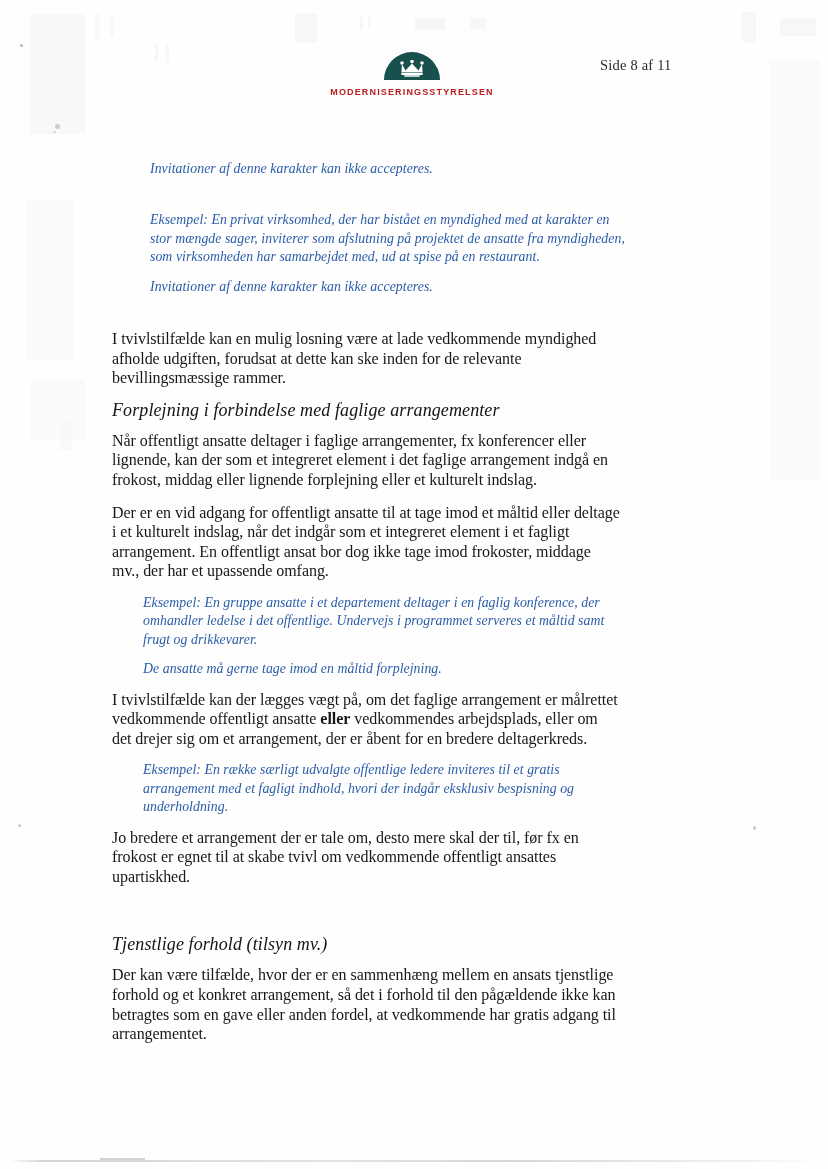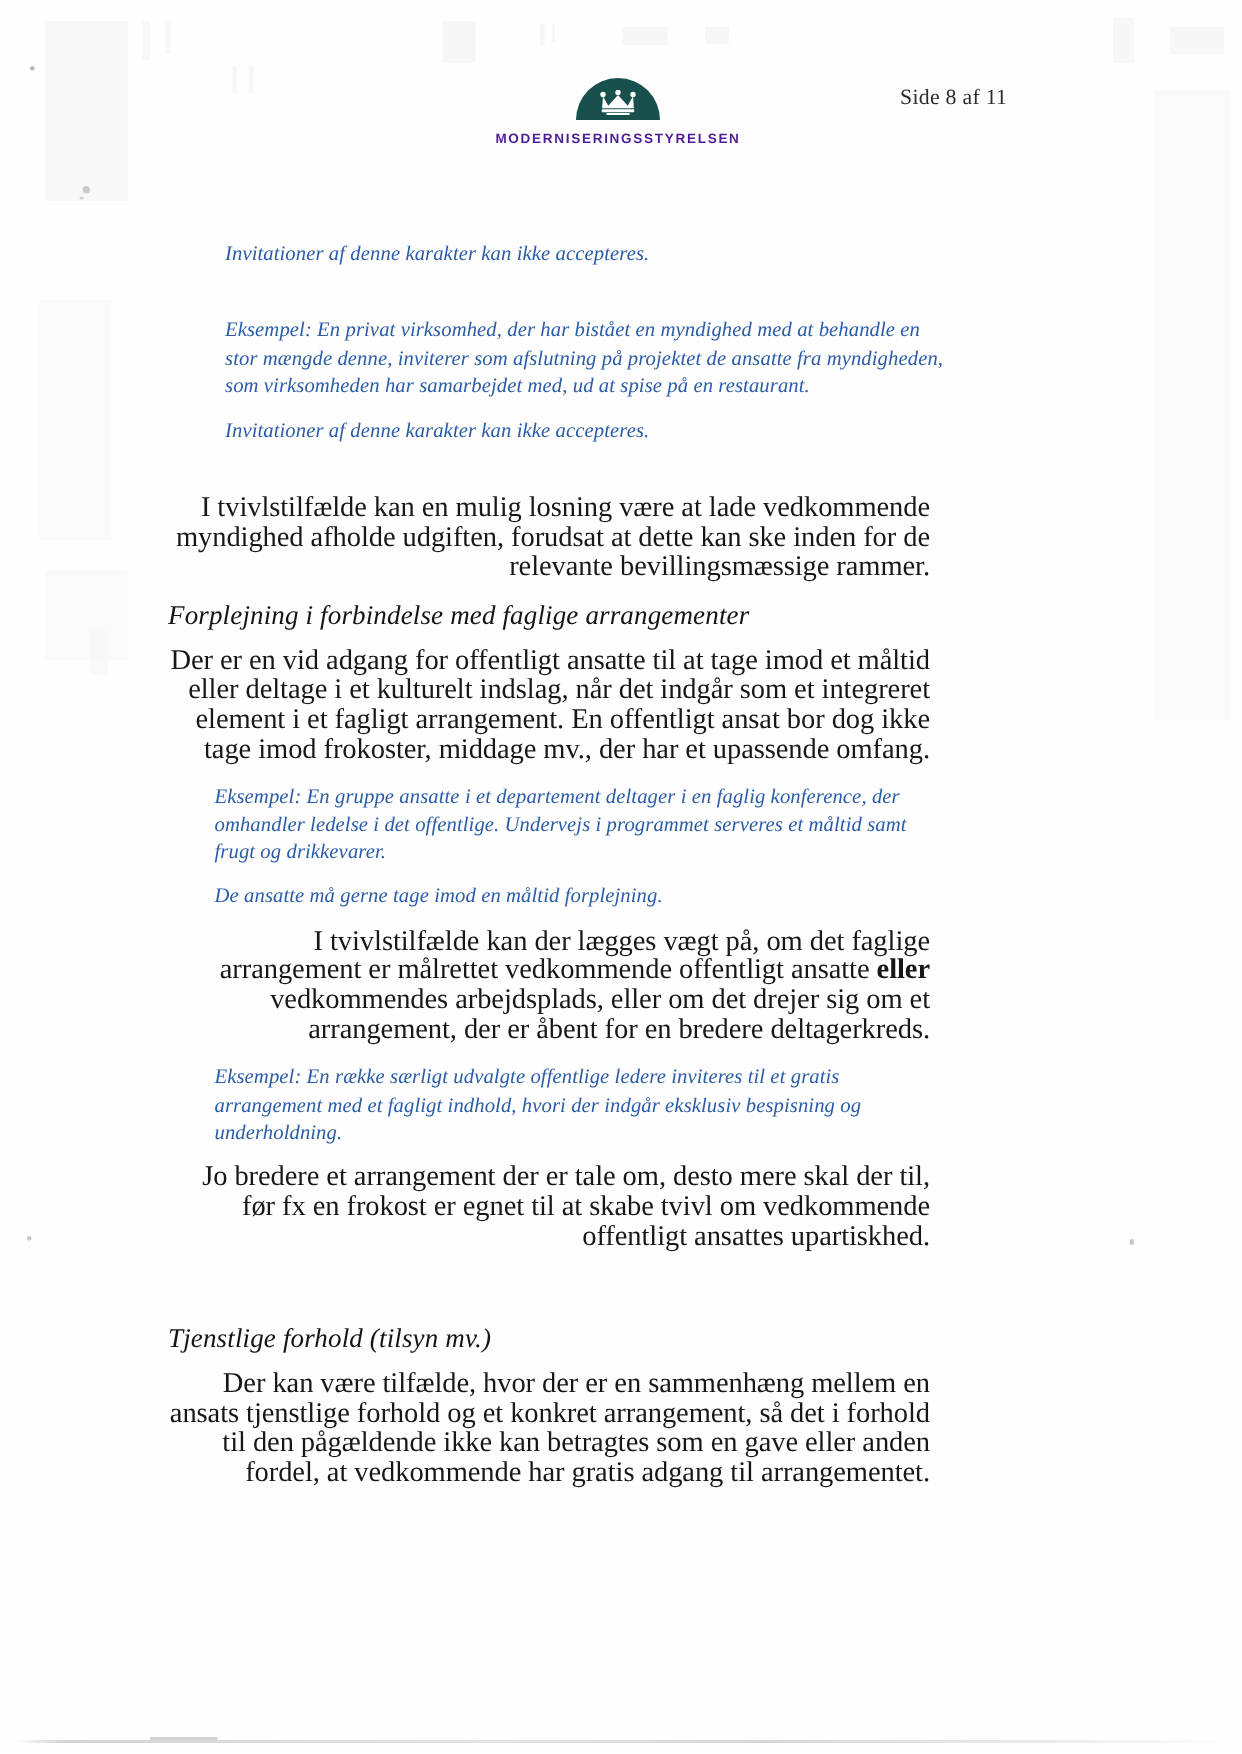--- a/index.html
+++ b/index.html
@@ -115,21 +115,21 @@
     position: absolute;
     left: 50%;
     top: 8px;
     transform: translateX(-50%);
     width: 26px;
     height: 17px;
   }
   .wordmark {
     font-family: "Liberation Sans", "DejaVu Sans", sans-serif;
     font-weight: bold;
-    color: #4c1d95;
+    color: #b91c1c;
     font-size: 13.5px;
     letter-spacing: 1.15px;
     margin-top: 3px;
     white-space: nowrap;
     font-variant: small-caps;
     text-transform: lowercase;
   }
   .wordmark::first-letter { font-size: 13.5px; }
 
   .page-number {
@@ -147,25 +147,25 @@
   
   .content {
     position: absolute;
     left: 112px;
     top: 160px;
     width: 508px;
   }
   p { margin: 0; }
 
   .para {
-    font-size: 19px;
+    font-size: 16px;
     line-height: 19.6px;
     color: #171717;
     margin-bottom: 13px;
-    text-align: right;
+    text-align: left;
     letter-spacing: -0.05px;
   }
   .para .semi { font-weight: 700; }
 
   .subhead {
     font-size: 18px;
     line-height: 19px;
     font-style: italic;
     color: #141414;
     margin-bottom: 11px;
@@ -235,30 +235,31 @@
 
   <div class="page-number">Side 8 af 11</div>
 </div>
 
 <div class="content">
 
   <p class="example">Invitationer af denne karakter kan ikke accepteres.</p>
 
   <div class="spacer-md"></div>
 
-  <p class="example">Eksempel: En privat virksomhed, der har bistået en myndighed med at behandle en stor mængde denne, inviterer som afslutning på projektet de ansatte fra myndigheden, som virksomheden har samarbejdet med, ud at spise på en restaurant.</p>
+  <p class="example">Eksempel: En privat virksomhed, der har bistået en myndighed med at karakter en stor mængde sager, inviterer som afslutning på projektet de ansatte fra myndigheden, som virksomheden har samarbejdet med, ud at spise på en restaurant.</p>
 
   <p class="example">Invitationer af denne karakter kan ikke accepteres.</p>
 
   <div class="spacer-md"></div>
 
   <p class="para">I tvivlstilfælde kan en mulig losning være at lade vedkommende myndighed afholde udgiften, forudsat at dette kan ske inden for de relevante bevillingsmæssige rammer.</p>
 
   <p class="subhead">Forplejning i forbindelse med faglige arrangementer</p>
 
+  <p class="para">Når offentligt ansatte deltager i faglige arrangementer, fx konferencer eller lignende, kan der som et integreret element i det faglige arrangement indgå en frokost, middag eller lignende forplejning eller et kulturelt indslag.</p>
 
   <p class="para">Der er en vid adgang for offentligt ansatte til at tage imod et måltid eller deltage i et kulturelt indslag, når det indgår som et integreret element i et fagligt arrangement. En offentligt ansat bor dog ikke tage imod frokoster, middage mv., der har et upassende omfang.</p>
 
   <p class="example deep">Eksempel: En gruppe ansatte i et departement deltager i en faglig konference, der omhandler ledelse i det offentlige. Undervejs i programmet serveres et måltid samt frugt og drikkevarer.</p>
 
   <p class="example deep">De ansatte må gerne tage imod en måltid forplejning.</p>
 
   <p class="para"><span>I tvivlstilfælde kan der lægges vægt på, om det faglige arrangement er målrettet vedkommende offentligt ansatte </span><span class="semi">eller</span><span> vedkommendes arbejdsplads, eller om det drejer sig om et arrangement, der er åbent for en bredere deltagerkreds.</span></p>
 
   <p class="example deep">Eksempel: En række særligt udvalgte offentlige ledere inviteres til et gratis arrangement med et fagligt indhold, hvori der indgår eksklusiv bespisning og underholdning.</p>

